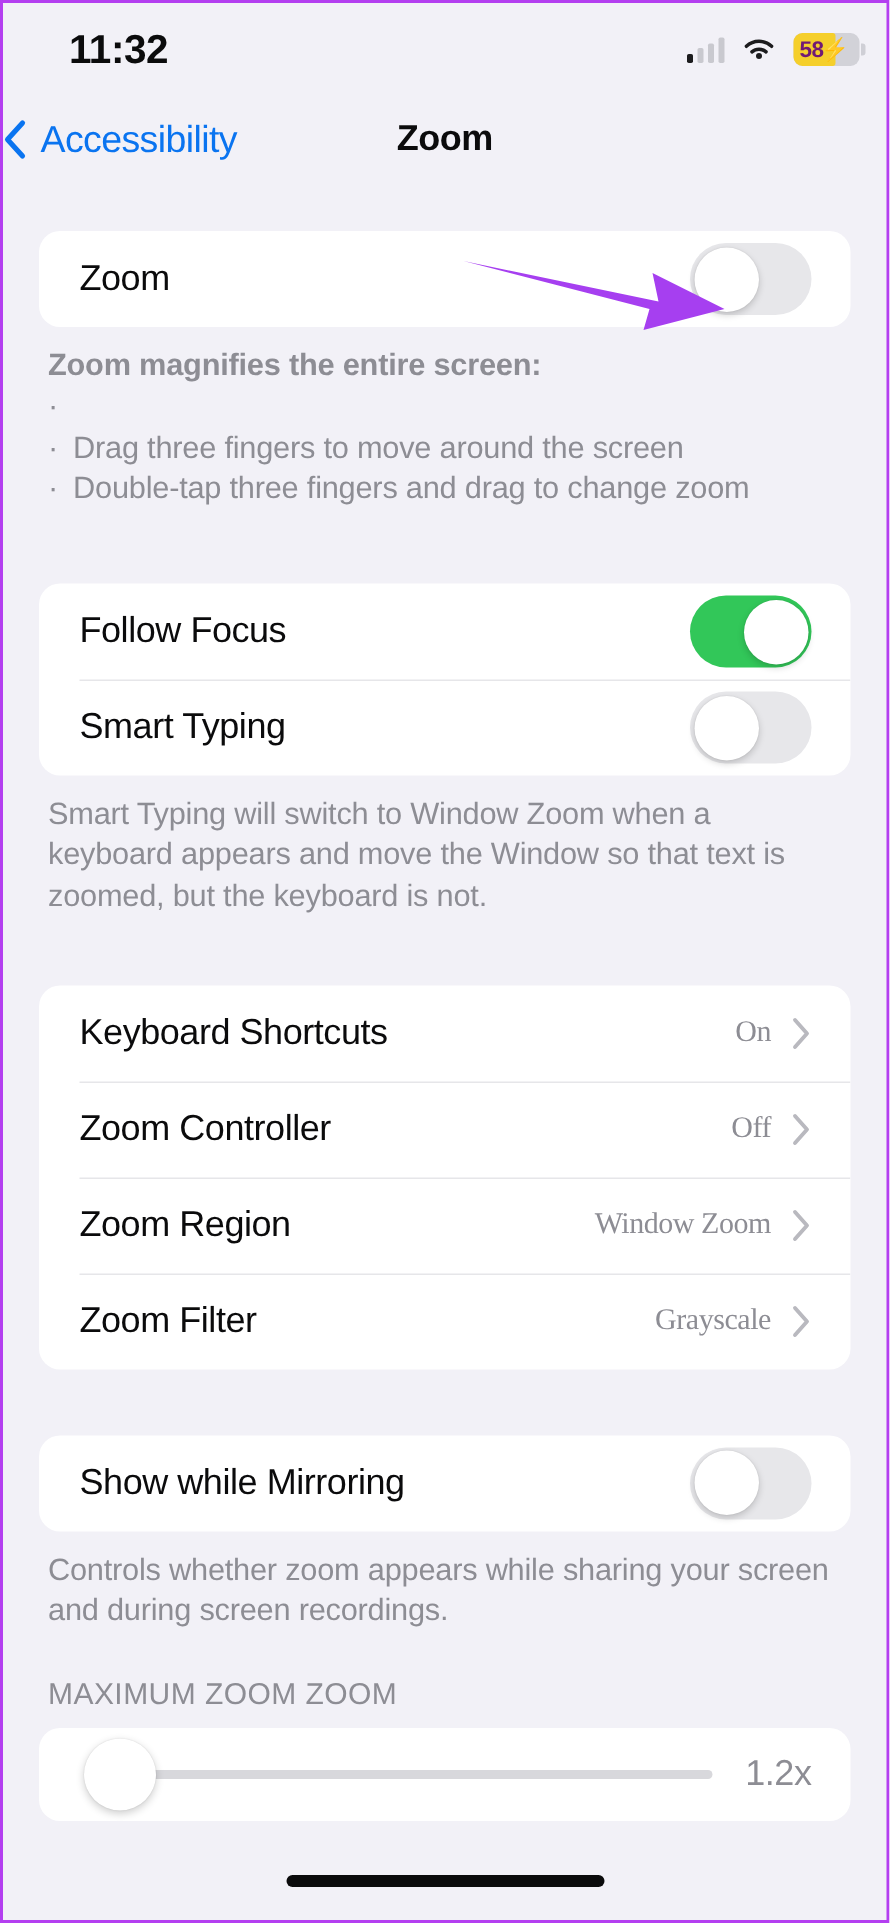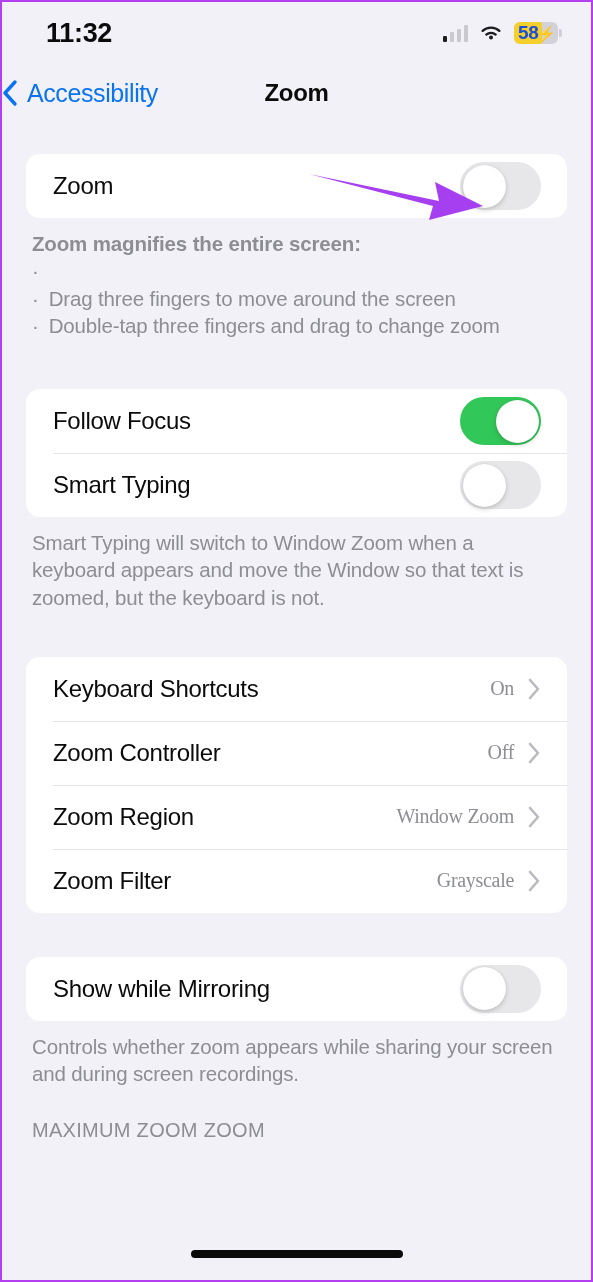--- a/index.html
+++ b/index.html
@@ -14,21 +14,21 @@
     background:#f2f1f7;
     border:2px solid #b43ff0;
     overflow:hidden;
   }
 
   
   .statusbar {
     height:62px;
     display:flex; align-items:center;
     justify-content:space-between;
-    padding:0 33px 0 44px;
+    padding:0 18px 0 44px;
   }
   .clock { font-size:27px; font-weight:600; color:#0b0b0c; letter-spacing:-0.3px; }
   .status-right { display:flex; align-items:center; gap:11px; }
 
   .signal { display:flex; align-items:flex-end; gap:2.5px; height:17px; }
   .signal i { width:4.5px; background:#c9c9cf; border-radius:1.2px; display:block; }
   .signal i:nth-child(1){ height:6px; background:#1c1c1e; }
   .signal i:nth-child(2){ height:9.5px; }
   .signal i:nth-child(3){ height:13px; }
   .signal i:nth-child(4){ height:17px; }
@@ -43,21 +43,21 @@
     display:flex; align-items:center;
   }
   .battery .fill {
     position:absolute; left:0; top:0;
     width:28px; height:22px;
     background:#f5cf2b;
     border-radius:6px 2px 2px 6px;
   }
   .battery .pct {
     position:relative;
-    font-size:19px; font-weight:700; color:#1d4ed8;
+    font-size:15px; font-weight:700; color:#701a75;
     padding-left:4px; letter-spacing:-0.4px;
   }
   .battery .bolt {
     position:relative; margin-left:-1px;
     font-size:15px; font-weight:700; color:#1c1c1e; line-height:1;
   }
   .battery .nub {
     position:absolute; right:-4px; top:7px;
     width:3px; height:8px; border-radius:0 2px 2px 0;
     background:#cfcfd6;
@@ -325,20 +325,29 @@
       </span>
     </div>
   </div>
 
   <div class="footer">Controls whether zoom appears while sharing your screen and during screen recordings.</div>
 
   <div class="sp-32"></div>
 
   <div class="grouphead">MAXIMUM ZOOM ZOOM</div>
 
+  <div class="card">
+    <div class="slider-card">
+      <span class="slider-wrap">
+        <span class="slider-track"></span>
+        <span class="slider-thumb"></span>
+      </span>
+      <span class="slider-value">1.2x</span>
+    </div>
+  </div>
 
   <span class="arrow-anno">
     <svg width="180" height="58" viewBox="0 0 180 58">
       <path d="M2 6 L132 33 L128 14 L176 38 L122 52 L126 38 Z" fill="#a63ff0"></path>
     </svg>
   </span>
 
   <div class="home-indicator"></div>
 
 </div>

